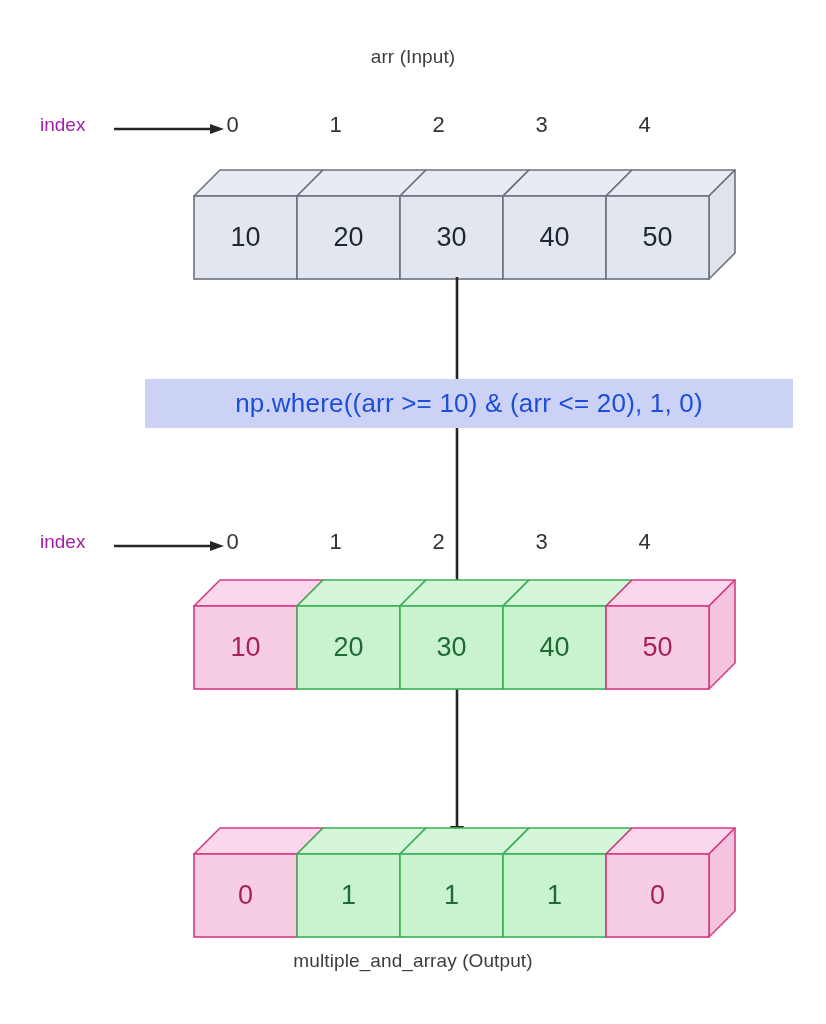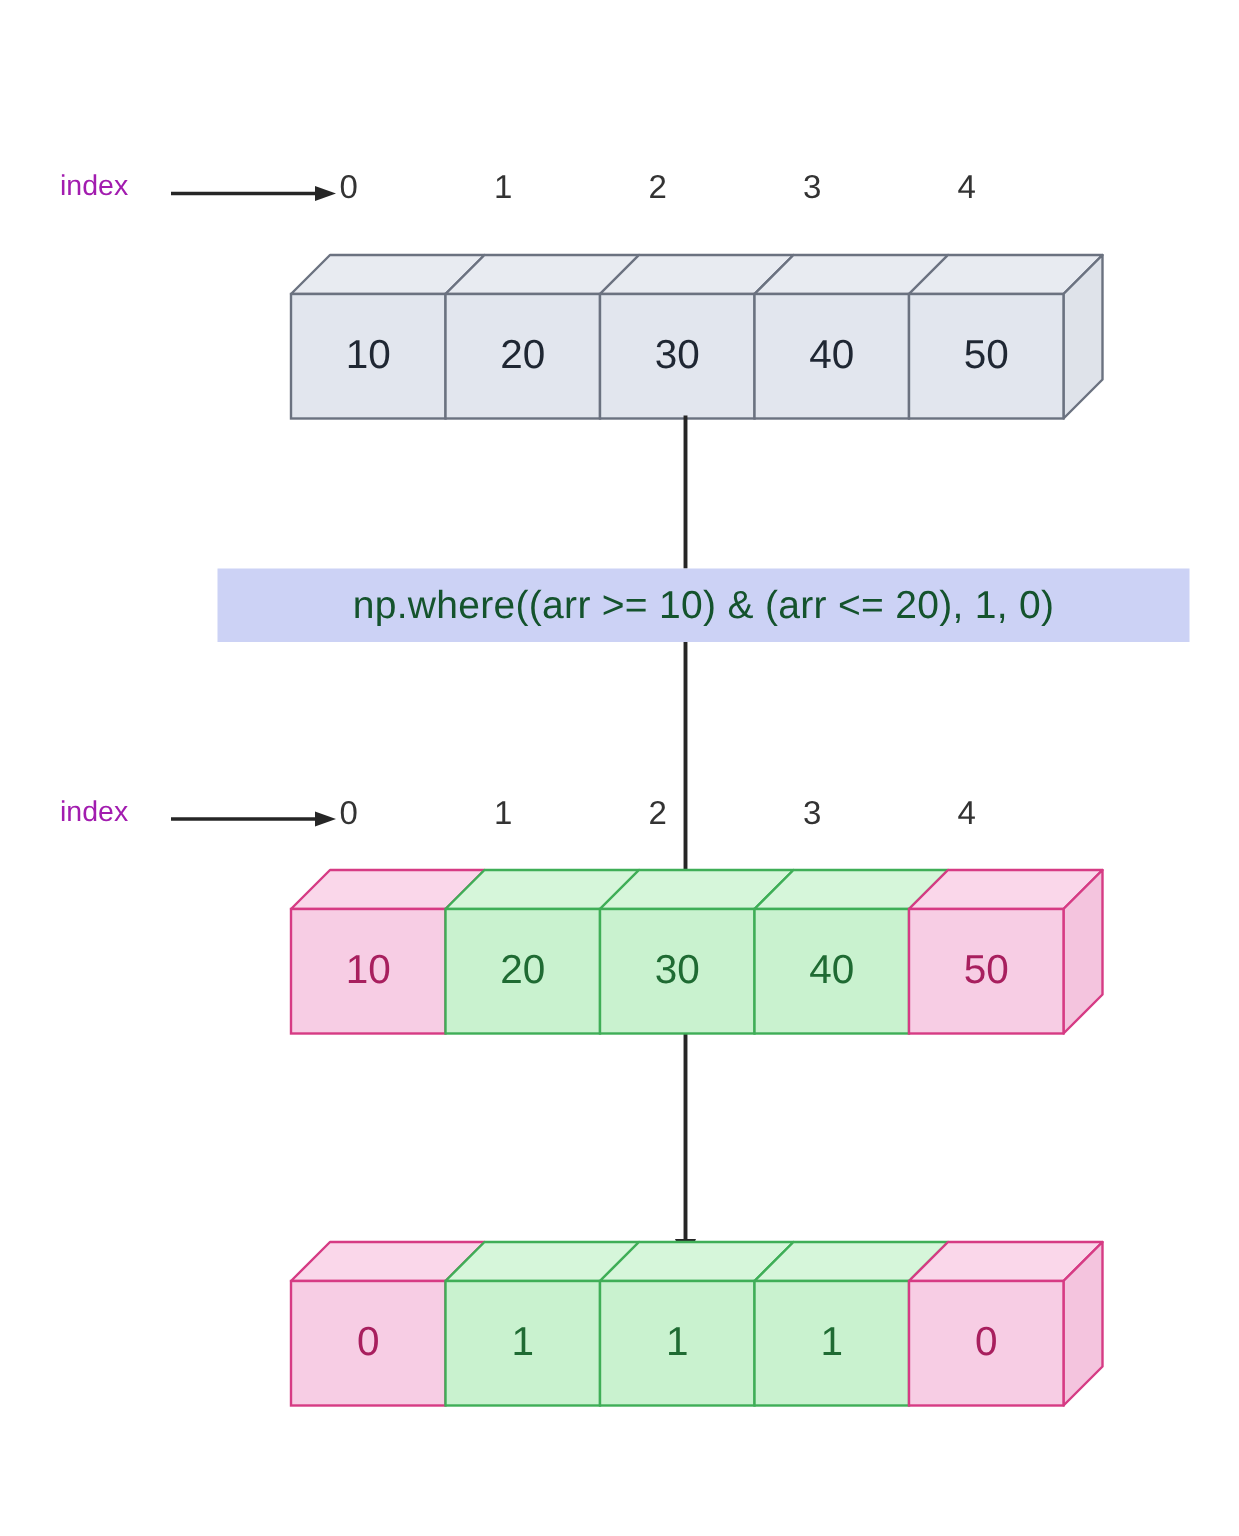--- a/index.html
+++ b/index.html
@@ -108,21 +108,21 @@
     top: 379px;
     width: 648px;
     height: 49px;
     background: #ccd2f5;
     display: flex;
     align-items: center;
     justify-content: center;
   }
   .formula-text {
     font-size: 26px;
-    color: #14532d;
+    color: #1d4ed8;
     white-space: nowrap;
     letter-spacing: .2px;
   }
 
   
   .watermark {
     position: absolute;
     left: 506px;
     top: 468px;
     font-size: 20px;
@@ -138,20 +138,21 @@
     width: 826px;
     height: 1024px;
     pointer-events: none;
   }
 </style>
 </head>
 <body>
 
 <div class="stage">
 
+  <div class="title-top">arr (Input)</div>
 
   <div class="index-row" style="top:110px;">
     <div class="index-label">index</div>
     <svg class="index-arrow" viewBox="0 0 110 12">
       <line x1="0" y1="6" x2="98" y2="6" stroke="#262626" stroke-width="2.4"></line>
       <polygon points="96,1 110,6 96,11" fill="#262626"></polygon>
     </svg>
     <div class="index-nums">
       <div class="index-num" style="left:0px;">0</div>
       <div class="index-num" style="left:103px;">1</div>
@@ -244,14 +245,15 @@
         <text class="cell-text" x="156.5" y="70.5" fill="#1f6b33">1</text>
         <rect x="208" y="28" width="103" height="83" fill="#c9f2cf" stroke="#3fae57" stroke-width="1.6"></rect>
         <text class="cell-text" x="259.5" y="70.5" fill="#1f6b33">1</text>
         <rect x="311" y="28" width="103" height="83" fill="#c9f2cf" stroke="#3fae57" stroke-width="1.6"></rect>
         <text class="cell-text" x="362.5" y="70.5" fill="#1f6b33">1</text>
         <rect x="414" y="28" width="103" height="83" fill="#f7cde4" stroke="#d63b84" stroke-width="1.6"></rect>
         <text class="cell-text" x="465.5" y="70.5" fill="#a81f5e">0</text>
       </svg>
     </div>
 
+  <div class="title-bottom">multiple_and_array (Output)</div>
 
 </div>
 
 </body></html>

